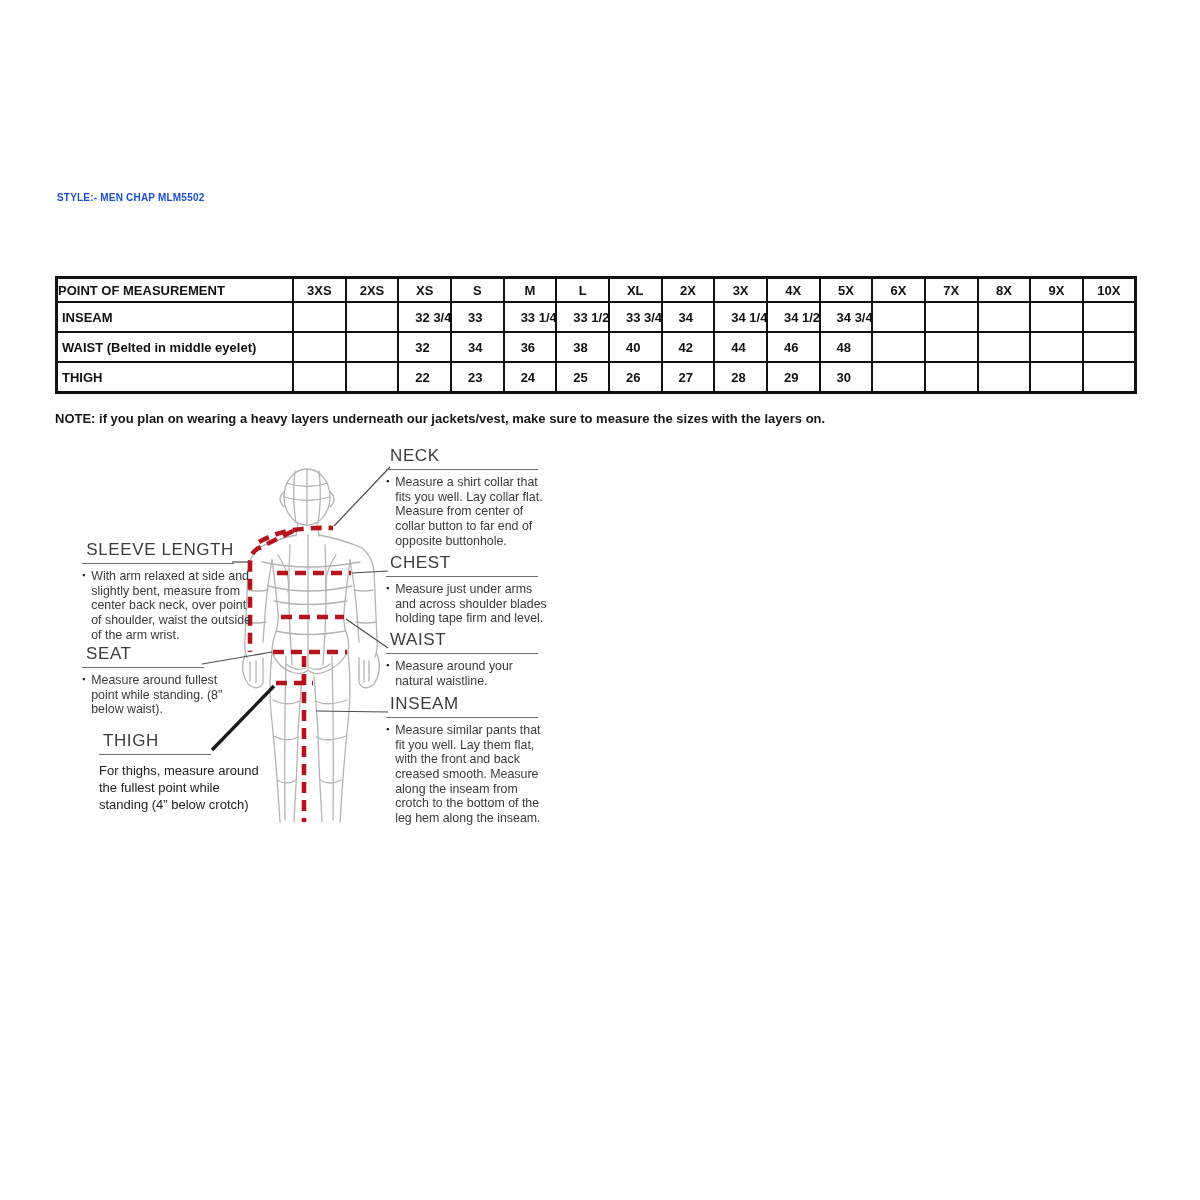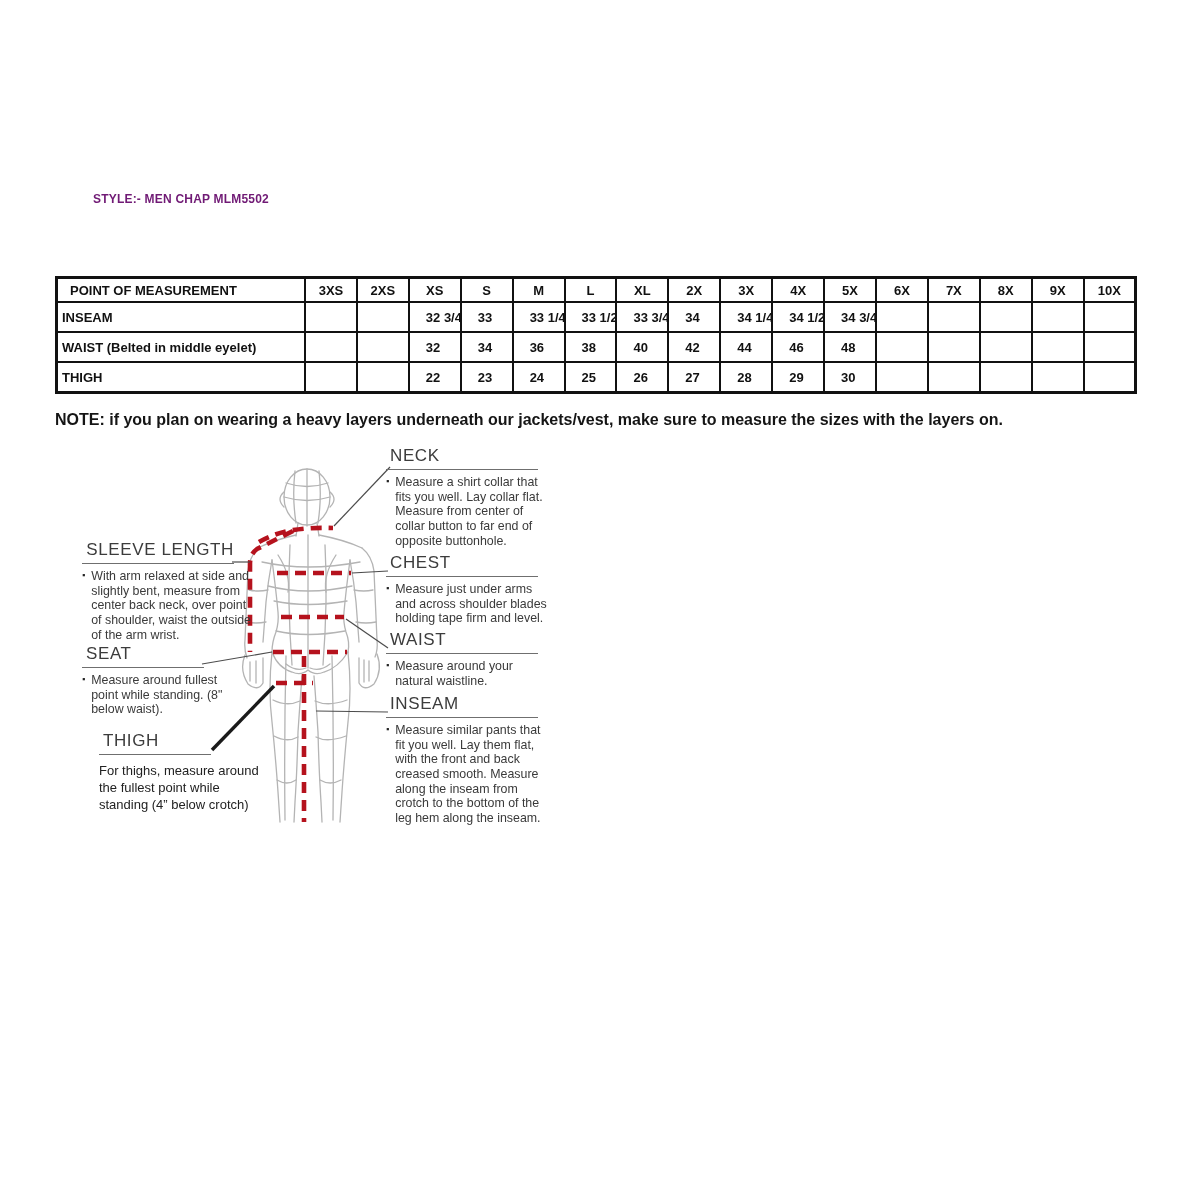--- a/index.html
+++ b/index.html
@@ -2,39 +2,39 @@
 <html><head>
 <meta charset="utf-8">
 <style>
   html,body{margin:0;padding:0;}
   body{
     width:1200px;height:1200px;background:#ffffff;position:relative;overflow:hidden;
     font-family:"Liberation Sans", sans-serif;
   }
   .doc-title{
     position:absolute;left:57px;top:192px;
-    font-size:12px;font-weight:bold;color:#701a75;letter-spacing:.2px;margin-left:36px;
+    font-size:10px;font-weight:bold;color:#1d4ed8;letter-spacing:.2px;
   }
   
   .size-table{
     position:absolute;left:55px;top:276px;width:1082px;
     border-collapse:collapse;table-layout:fixed;
     font-weight:bold;color:#111;border:3px solid #111;
   }
   .size-table th,.size-table td{
     border:2px solid #111;overflow:hidden;white-space:nowrap;
     font-size:13px;vertical-align:middle;
   }
   .size-table thead th{height:20px;text-align:center;font-size:13px;}
-  .size-table thead th.c-label{text-align:left;padding-left:12px;width:233px;font-size:13px;}
+  .size-table thead th.c-label{text-align:left;padding-left:0;width:233px;font-size:13px;}
   .size-table tbody td{height:26px;text-align:left;padding-left:16px;}
   .size-table tbody td.c-label{padding-left:4px;}
   .note{
     position:absolute;left:55px;top:411px;width:1000px;
-    font-size:16px;font-weight:bold;color:#151515;
+    font-size:13px;font-weight:bold;color:#151515;
   }
   
   .diagram-svg{position:absolute;left:0;top:0;pointer-events:none;}
   .sec{position:absolute;}
   .sec-heading{
     font-size:17px;color:#3c3c3c;letter-spacing:.6px;
     border-bottom:1.6px solid #6f6f6f;padding:0 0 3px 4px;
   }
   .sec-body{display:flex;gap:6px;margin-top:5px;font-size:12.4px;line-height:1.18;color:#3a3a3a;}
   .sec-body .bullet{font-size:9px;line-height:13px;flex:0 0 auto;color:#222;}

